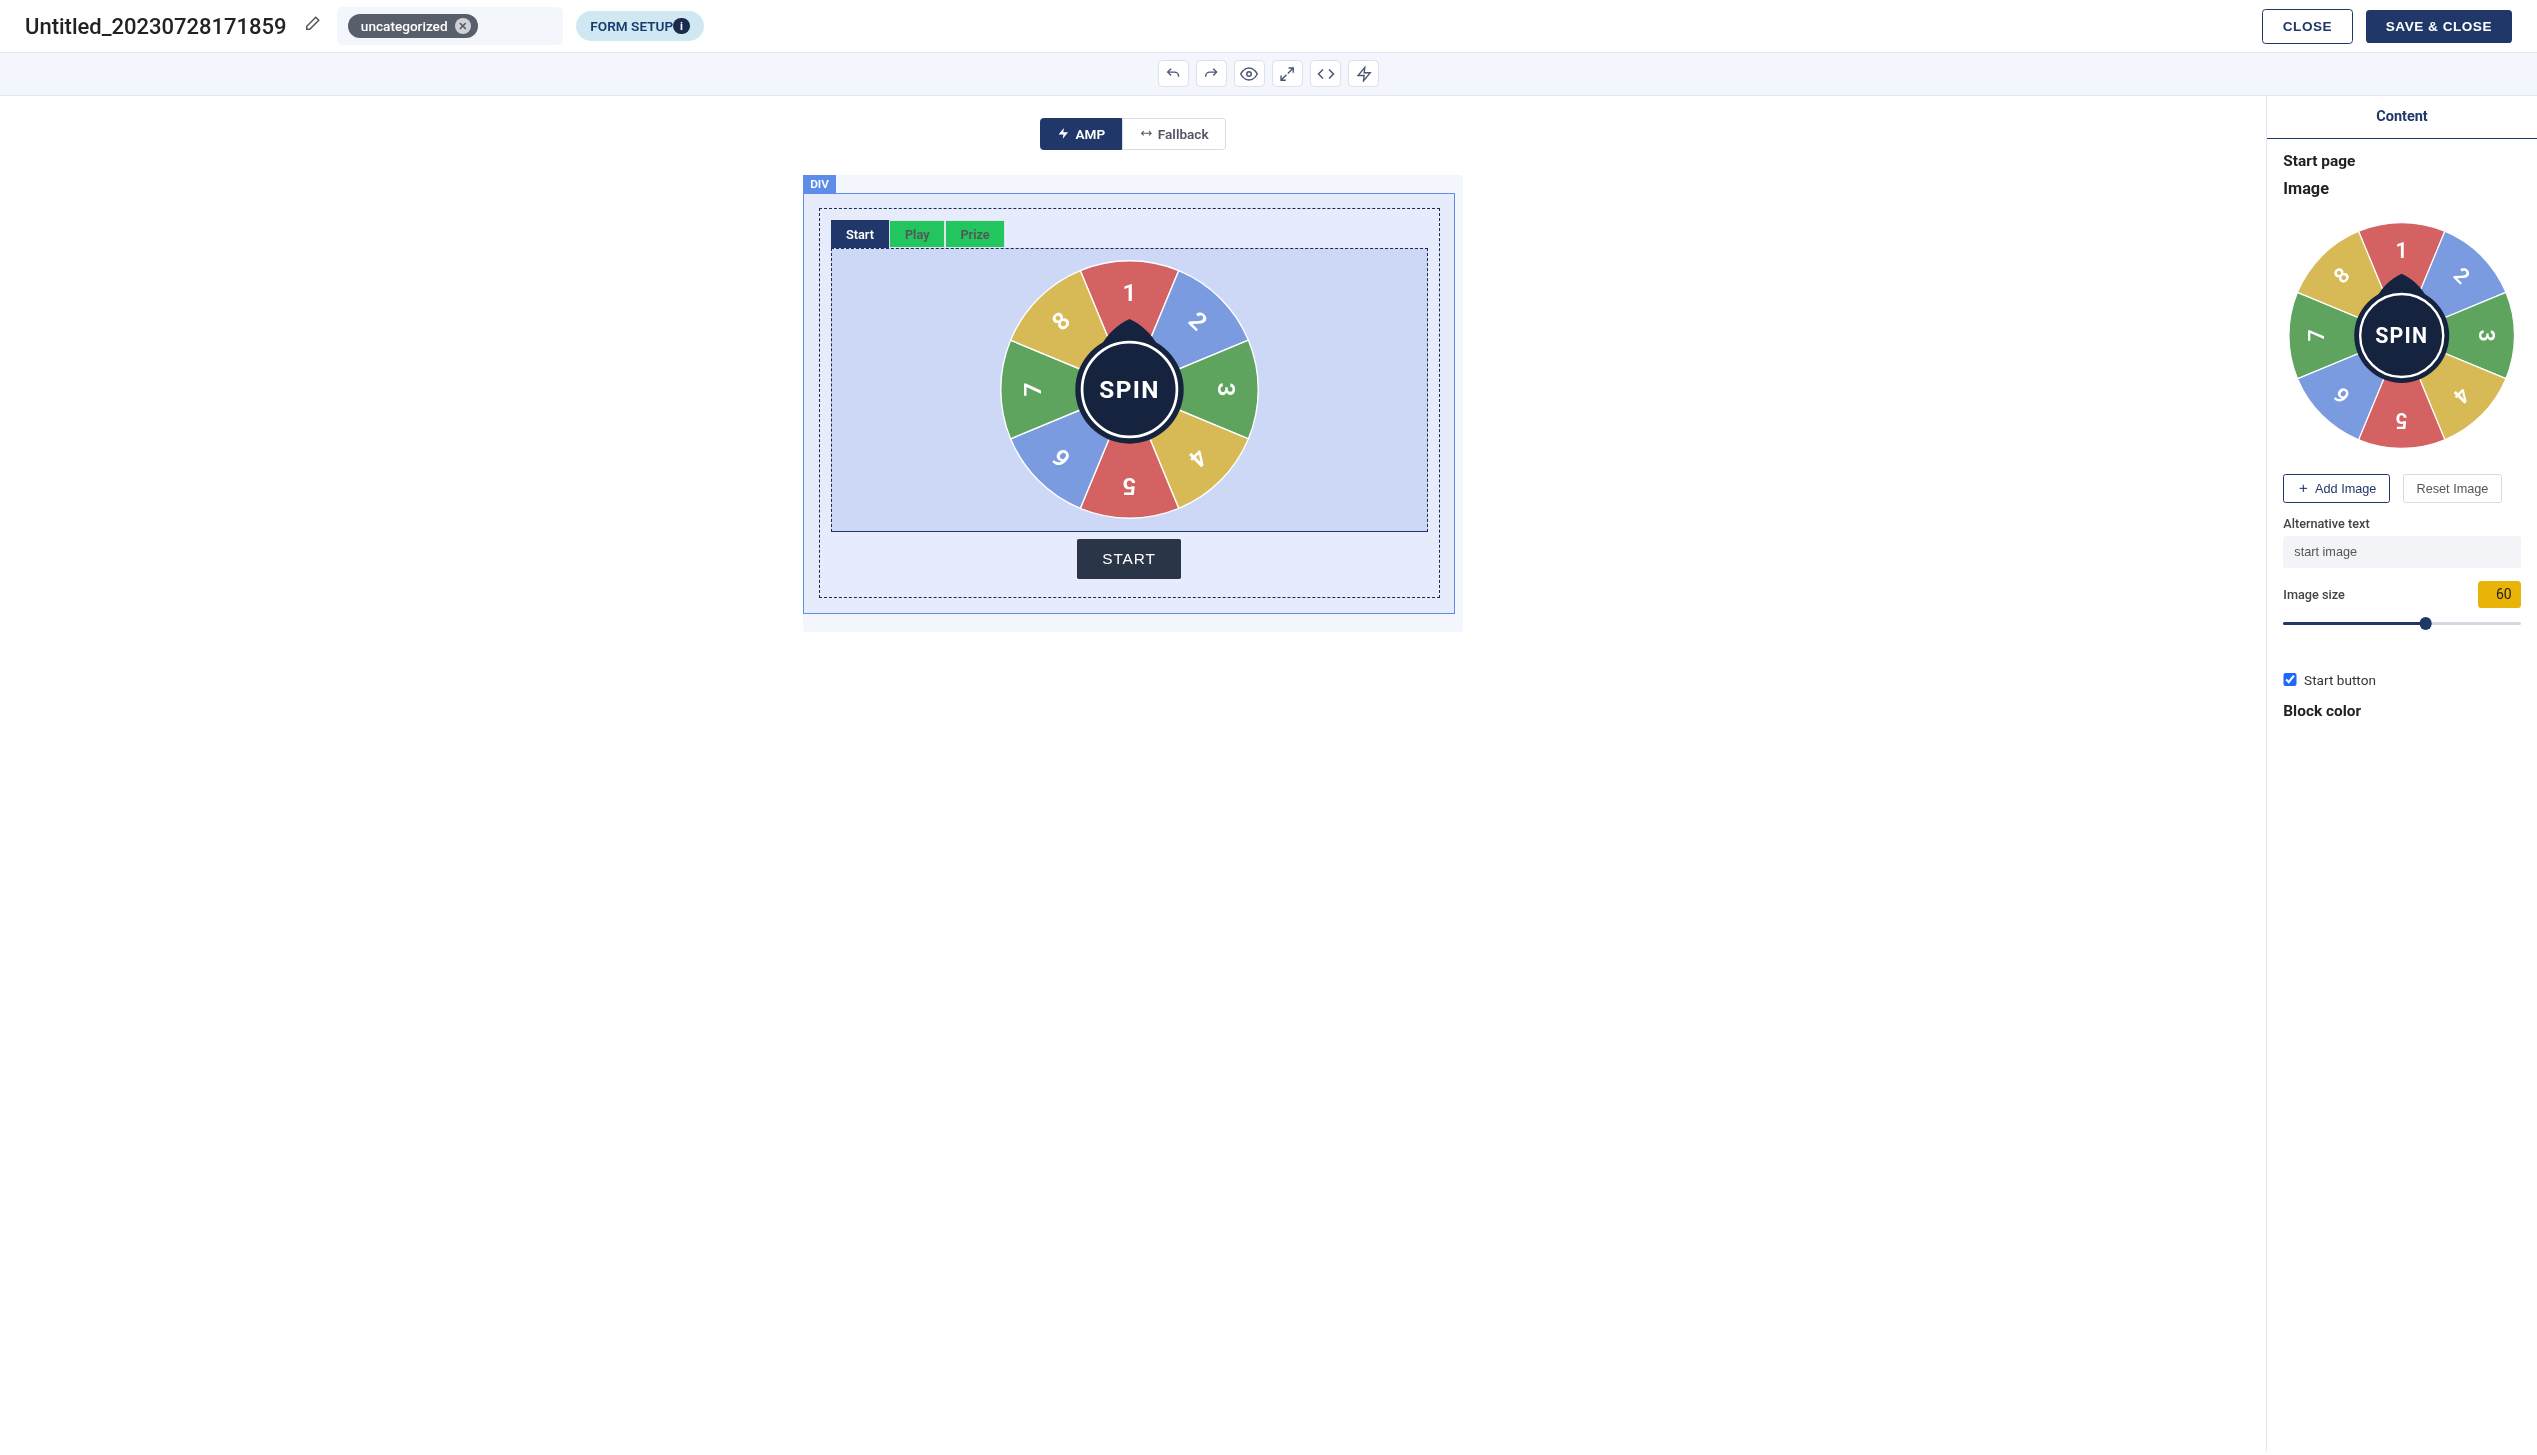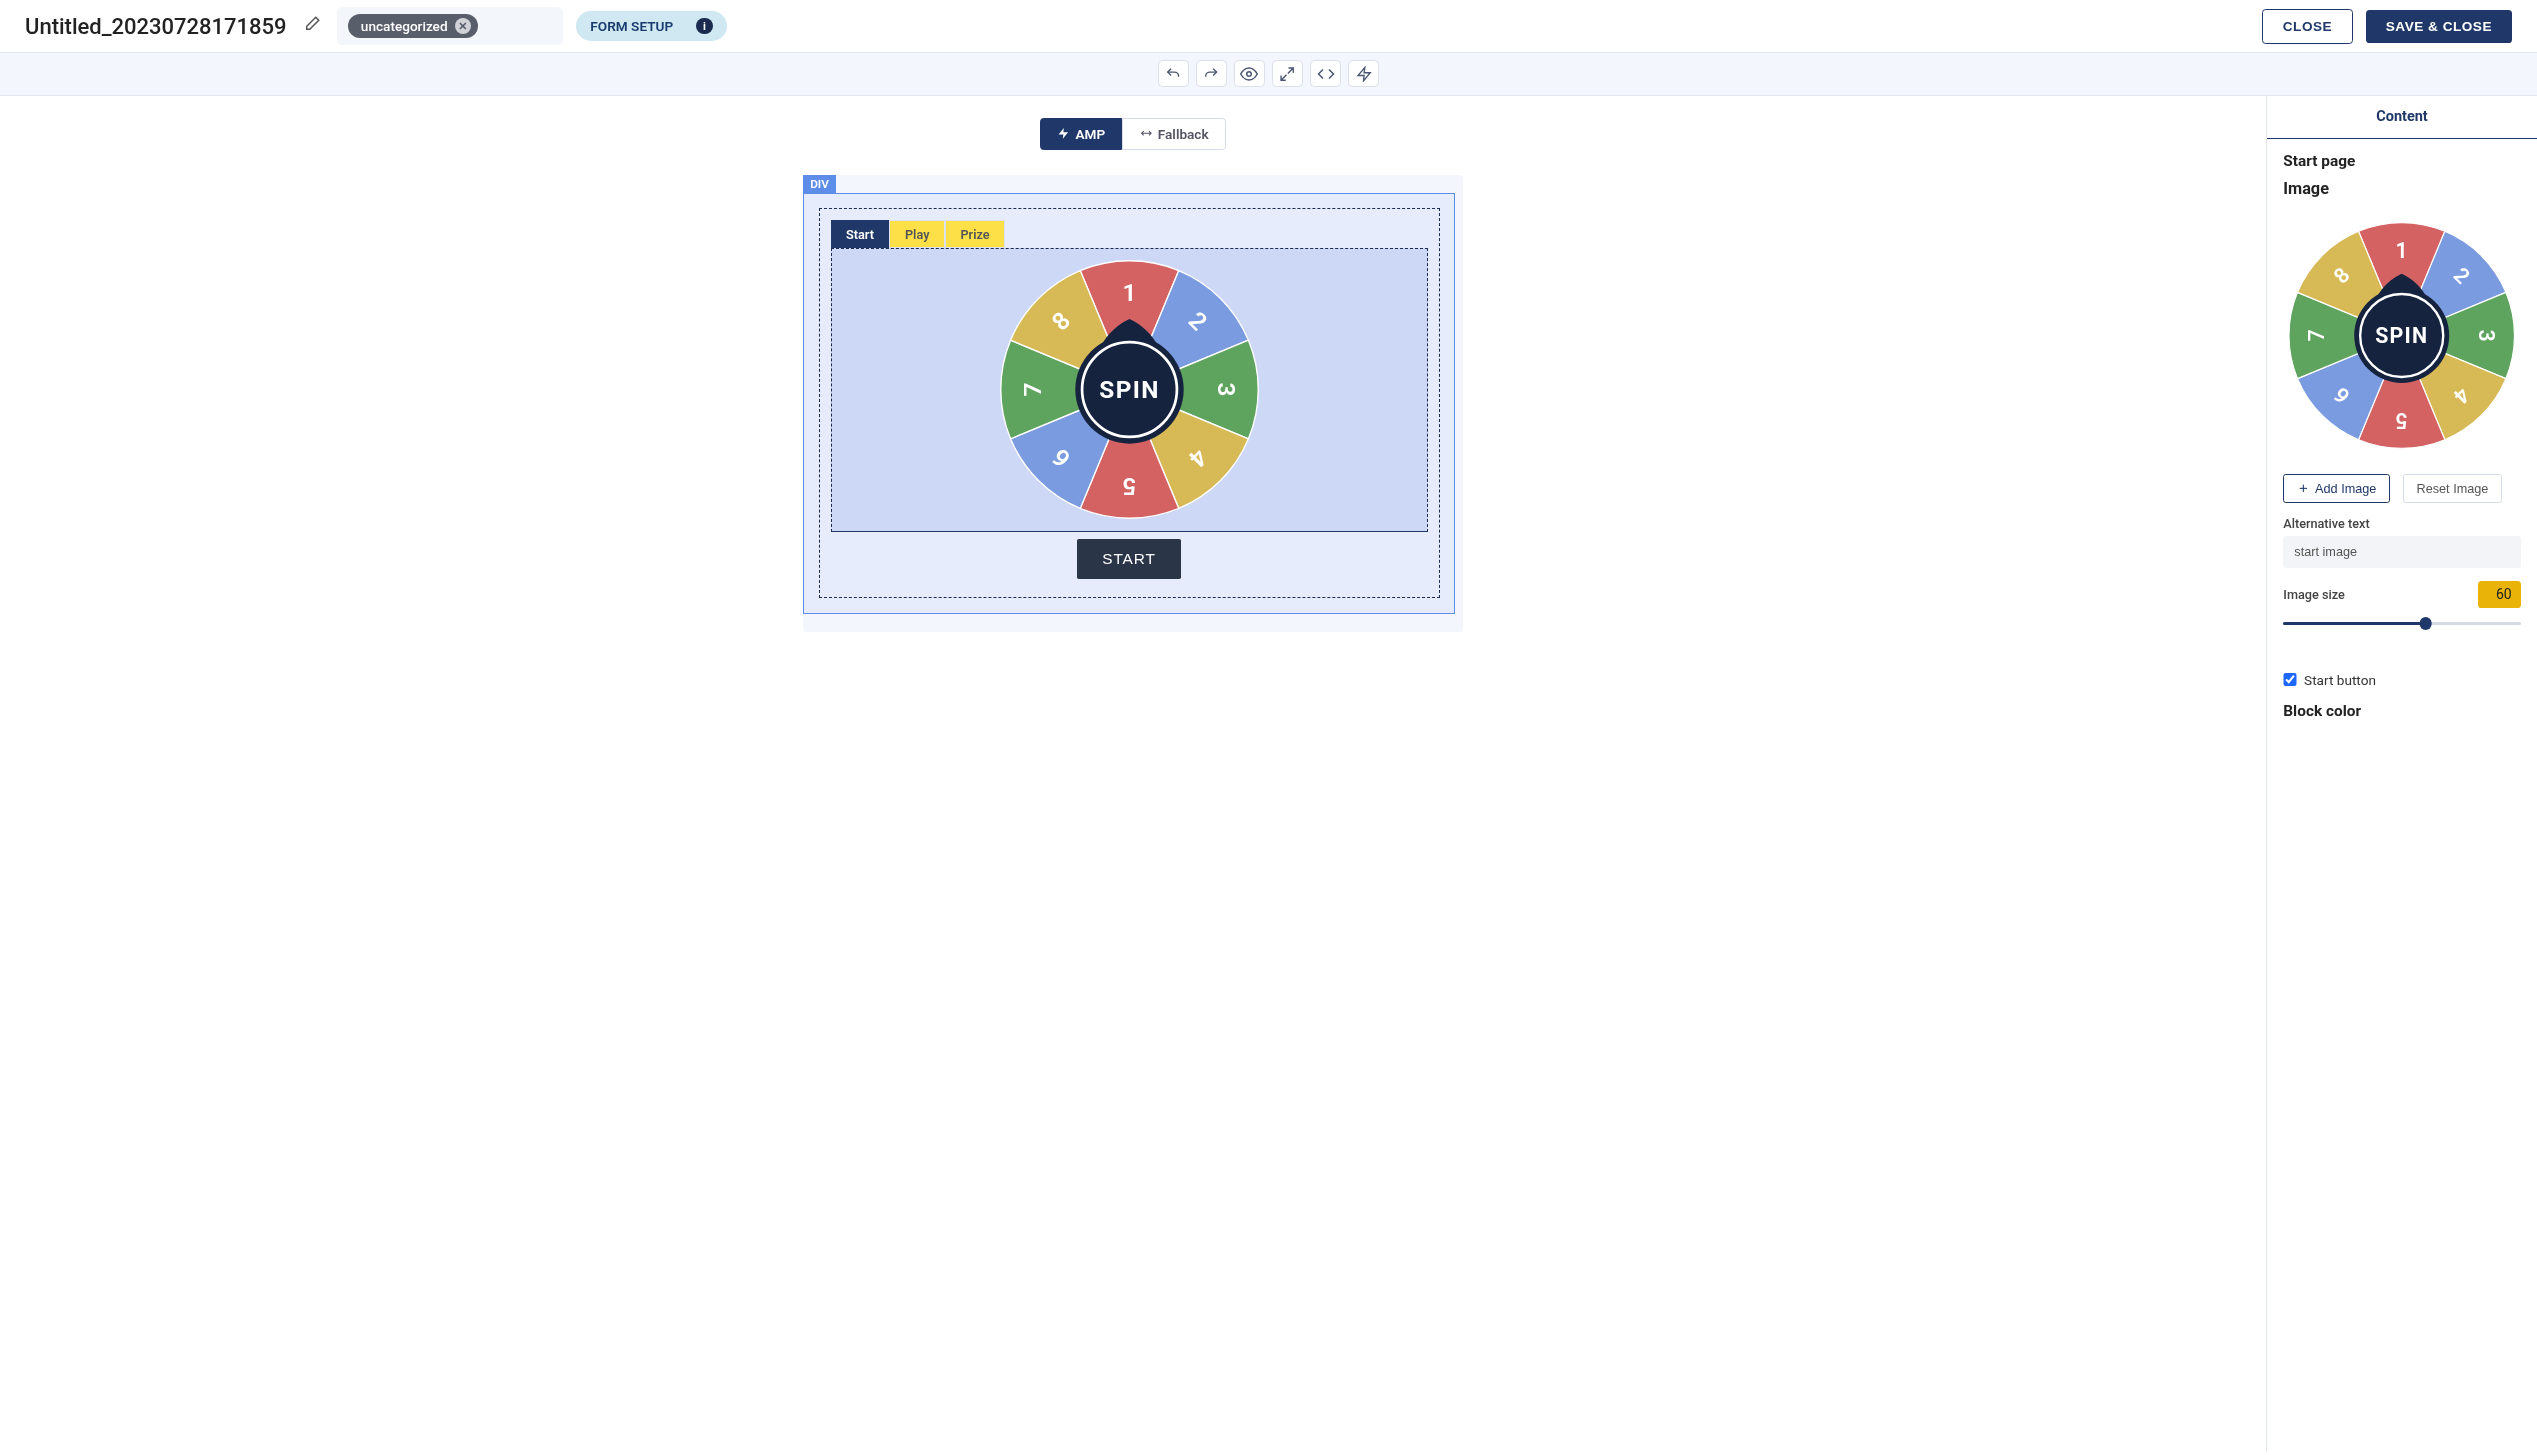--- a/index.html
+++ b/index.html
@@ -5,21 +5,21 @@
 * { box-sizing: border-box; margin: 0; padding: 0; }
 body { font-family: -apple-system, BlinkMacSystemFont, "Segoe UI", Roboto, sans-serif; background: #fff; color: #222; }
 
 
 .header { display: flex; align-items: center; padding: 7.2px 25px; border-bottom: 0.9px solid #e2e6ee; gap: 12.7px; }
 .title { font-size: 22px; font-weight: 500; color: #222; }
 .edit-icon { color: #555; cursor: pointer; padding: 3.6px; }
 .tag-area { background: #f3f6fa; border-radius: 5.4px; padding: 7.2px 11px; display: flex; align-items: center; min-width: 226px; }
 .tag { background: #595e6b; color: #fff; border-radius: 14.5px; padding: 3.6px 7.2px 3.6px 12.7px; font-size: 13.6px; display: flex; align-items: center; gap: 7.2px; font-weight: 500; }
 .tag-x { background: #d1d2d8; color: #595e6b; border-radius: 50%; width: 16.3px; height: 16.3px; display: flex; align-items: center; justify-content: center; font-size: 11px; cursor: pointer; font-weight: bold; }
-.form-setup-badge { background: #cfe8f2; color: #1a3b6e; border-radius: 16.3px; padding: 7.2px 14.5px; font-size: 13.6px; font-weight: 600; display: flex; align-items: center; gap: 23px; cursor: pointer; }
+.form-setup-badge { background: #cfe8f2; color: #1a3b6e; border-radius: 16.3px; padding: 7.2px 14.5px; font-size: 13.6px; font-weight: 600; display: flex; align-items: center; gap: 0; cursor: pointer; }
 .info-dot { background: #1a2b4f; color: #fff; border-radius: 50%; width: 16.3px; height: 16.3px; display: flex; align-items: center; justify-content: center; font-size: 11px; font-weight: bold; }
 .header-spacer { flex: 1; }
 .btn { border-radius: 3.6px; padding: 9px 20px; font-size: 13.6px; font-weight: 600; letter-spacing: 0.5px; cursor: pointer; border: none; }
 .btn-outline { background: #fff; border: 0.9px solid #1f3869; color: #1f3869; }
 .btn-primary-dark { background: #1f3869; color: #fff; }
 
 
 .toolbar { display: flex; justify-content: center; background: #f3f6fd; padding: 7.2px 0; border-bottom: 0.9px solid #e2e6ee; gap: 7.2px; }
 .tbtn { background: #fff; border: 0.9px solid #dbe0eb; border-radius: 4.5px; width: 31px; height: 27px; display: flex; align-items: center; justify-content: center; cursor: pointer; color: #4a5571; }
 
@@ -30,21 +30,21 @@
 .view-tab { padding: 7.2px 16.3px; font-size: 13.6px; font-weight: 600; display: flex; align-items: center; gap: 5.4px; cursor: pointer; border: 0.9px solid #d5dbe7; }
 .view-tab.active { background: #1f3869; color: #fff; border-color: #1f3869; border-radius: 3.6px 0 0 3.6px; }
 .view-tab.inactive { background: #fff; color: #556; border-radius: 0 3.6px 3.6px 0; }
 .bolt-mini, .swap-mini { width: 12.7px; height: 12.7px; }
 
 .canvas-block { background: #f3f6fd; padding: 0 8px 18px 0; border-radius: 3.6px; }
 .div-label { background: #5d8de8; color: #fff; font-size: 11.8px; font-weight: 600; padding: 1.8px 7.2px; display: inline-block; }
 .canvas-outer { border: 1.8px solid #5d8de8; background: #e6ecfb; padding: 14.5px; width: 652px; }
 .canvas-inner { border: 1.8px dashed #1a2b4f; padding: 11px; }
 .mini-tabs { display: flex; }
-.mini-tab { background: #fde047; border: 0.9px solid #dde2ec; padding: 5.4px 14.5px; font-size: 12.7px; font-weight: 600; color: #555; cursor: pointer; }
+.mini-tab { background: #22c55e; border: 0.9px solid #dde2ec; padding: 5.4px 14.5px; font-size: 12.7px; font-weight: 600; color: #555; cursor: pointer; }
 .mini-tab.active { background: #1f3869; color: #fff; border-color: #1f3869; }
 .wheel-row { border: 0.9px dashed #1a2b4f; border-bottom: 0.9px solid #1f3869; background: #ccd8f5; display: flex; justify-content: center; padding: 5.4px 0; }
 .start-row { display: flex; justify-content: center; padding: 7.2px 0; }
 .start-btn { background: #2b3548; color: #fff; padding: 11px 25px; font-size: 15.4px; font-weight: 500; border: none; cursor: pointer; letter-spacing: 0.9px; border-radius: 1.8px; }
 
 
 .sidebar { width: 271px; border-left: 0.9px solid #e2e6ee; background: #fff; overflow: auto; }
 .side-tab { text-align: center; padding: 12.7px 0; border-bottom: 1.8px solid #1f3869; color: #1f3869; font-weight: 700; font-size: 14.5px; }
 .side-body { padding: 12.7px 16.3px; }
 .side-h { font-size: 15.4px; font-weight: 700; color: #222; margin-bottom: 9px; }

